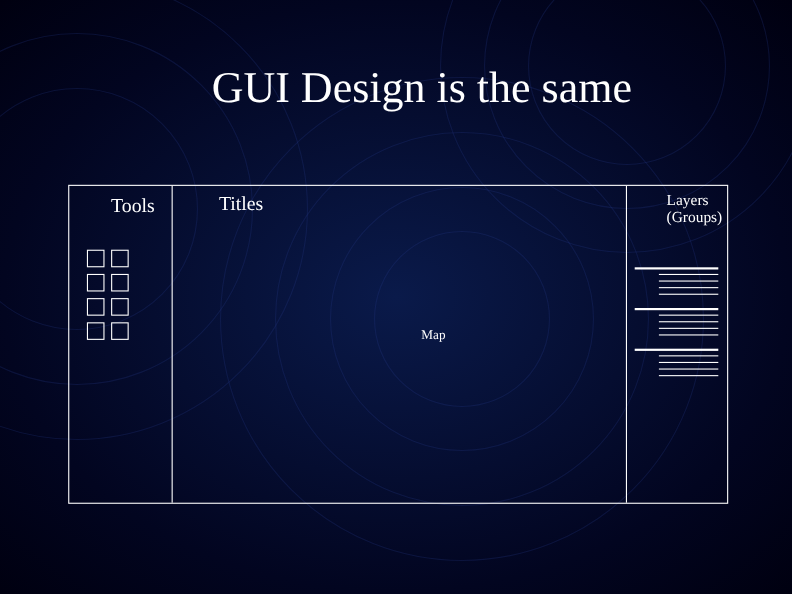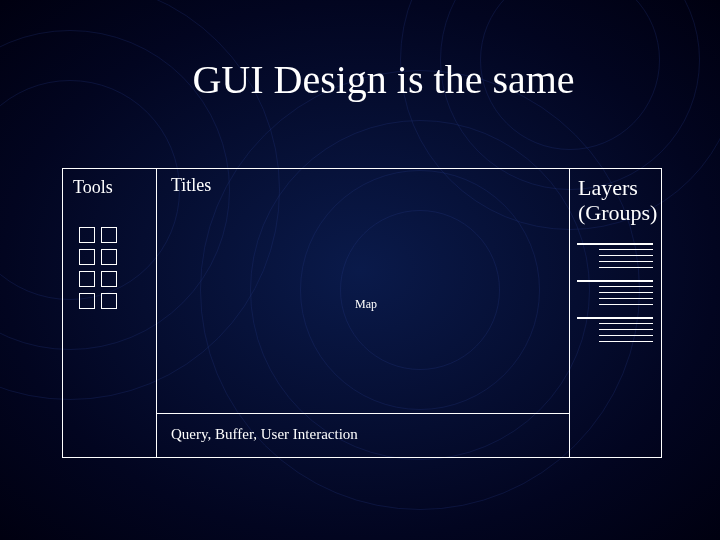--- a/index.html
+++ b/index.html
@@ -38,20 +38,21 @@
     left: 62px;
     top: 168px;
     width: 600px;
     height: 290px;
     border: 1.5px solid #fff;
   }
   .label {
     position: absolute;
     color: #fff;
     font-size: 18px;
+    margin-left: 28px;
   }
   .label-small { font-size: 15px; }
   
   .tools-col {
     position: absolute;
     left: 0; top: 0;
     width: 94px; height: 100%;
     border-right: 1.5px solid #fff;
   }
   
@@ -157,21 +158,21 @@
   </div>
 
   <div class="titles-row">
     <div class="label" style="left:14px; top:6px;text-align:center;">Titles</div>
   </div>
 
 
   <div class="label" style="left:292px; top:128px; font-size:12px;">Map</div>
 
   <div class="layers-col">
-    <div class="label" style="left:8px; top:6px; white-space:pre-line; line-height:1.15; font-size:22px;">Layers
+    <div class="label" style="left:8px; top:6px; white-space:pre-line; line-height:1.15; font-size:14px;">Layers
 (Groups)</div>
     <div class="layer-list">
       <div class="layer-block">
         <div class="head"></div>
         <div class="line"></div>
           <div class="line"></div>
           <div class="line"></div>
           <div class="line"></div>
       </div>
       <div class="layer-block">
@@ -184,17 +185,14 @@
       <div class="layer-block">
         <div class="head"></div>
         <div class="line"></div>
           <div class="line"></div>
           <div class="line"></div>
           <div class="line"></div>
       </div>
     </div>
   </div>
 
-  <div class="bottom-row">
-    <div class="label label-small" style="left:14px; top:12px;">Query, Buffer, User Interaction</div>
-  </div>
 
 </div>
 
 </body></html>

